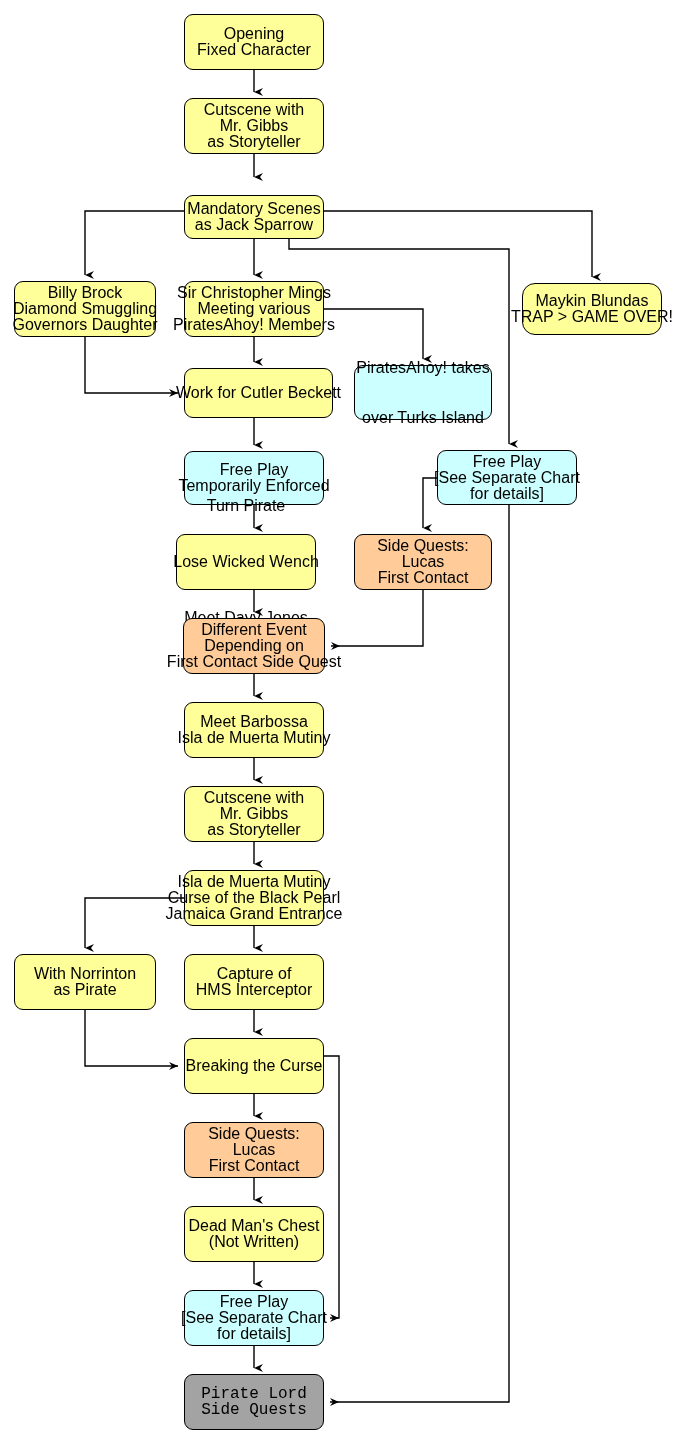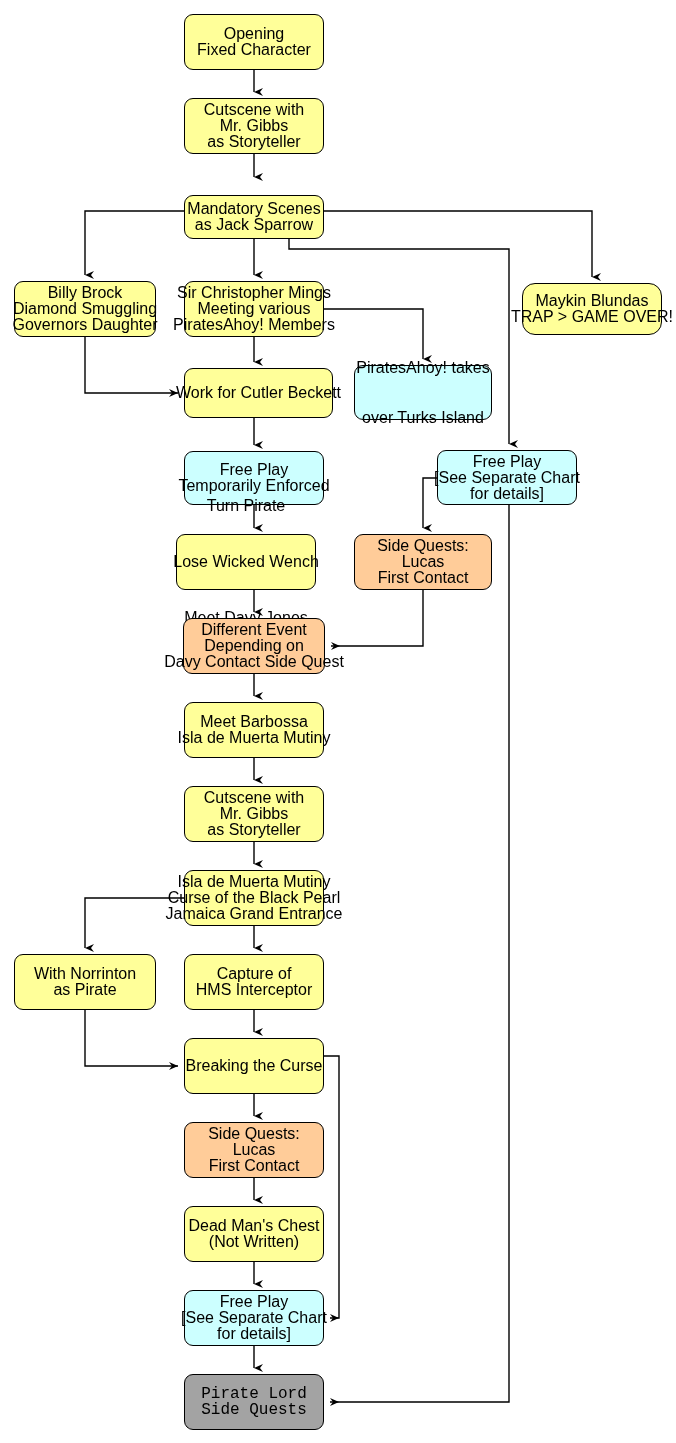--- a/index.html
+++ b/index.html
@@ -145,21 +145,21 @@
         <span class="line">Meet Davy Jones</span>
       </div>
       <div class="node" style="left: 354px; top: 534px; width: 138px; height: 56px; background: rgb(255, 204, 153); border-color: rgb(0, 0, 0);">
         <span class="line">Side Quests:</span>
         <span class="line">Lucas</span>
         <span class="line">First Contact</span>
       </div>
       <div class="node" style="left: 183px; top: 618px; width: 142px; height: 56px; background: rgb(255, 204, 153); border-color: rgb(0, 0, 0);">
         <span class="line">Different Event</span>
         <span class="line">Depending on</span>
-        <span class="line">Davy Contact Side Quest</span>
+        <span class="line">First Contact Side Quest</span>
       </div>
       <div class="node" style="left: 184px; top: 702px; width: 140px; height: 56px; background: rgb(255, 255, 153); border-color: rgb(0, 0, 0);">
         <span class="line">Meet Barbossa</span>
         <span class="line">Isla de Muerta Mutiny</span>
       </div>
       <div class="node" style="left: 184px; top: 786px; width: 140px; height: 56px; background: rgb(255, 255, 153); border-color: rgb(0, 0, 0);">
         <span class="line">Cutscene with</span>
         <span class="line">Mr. Gibbs</span>
         <span class="line">as Storyteller</span>
       </div>

